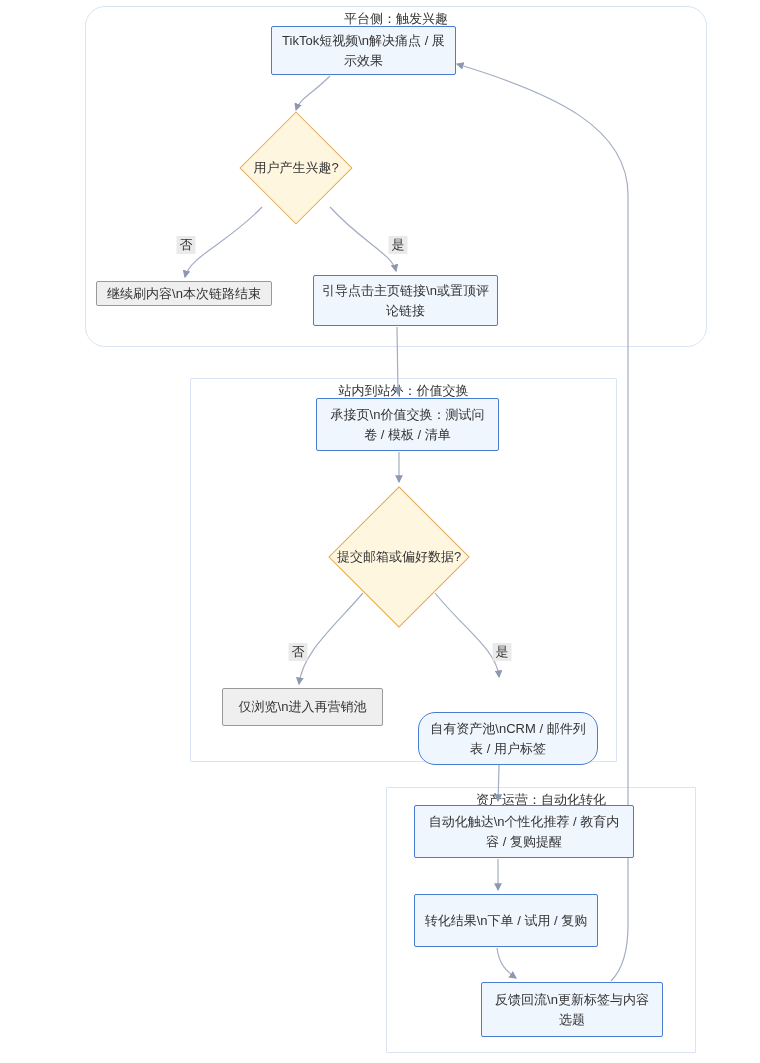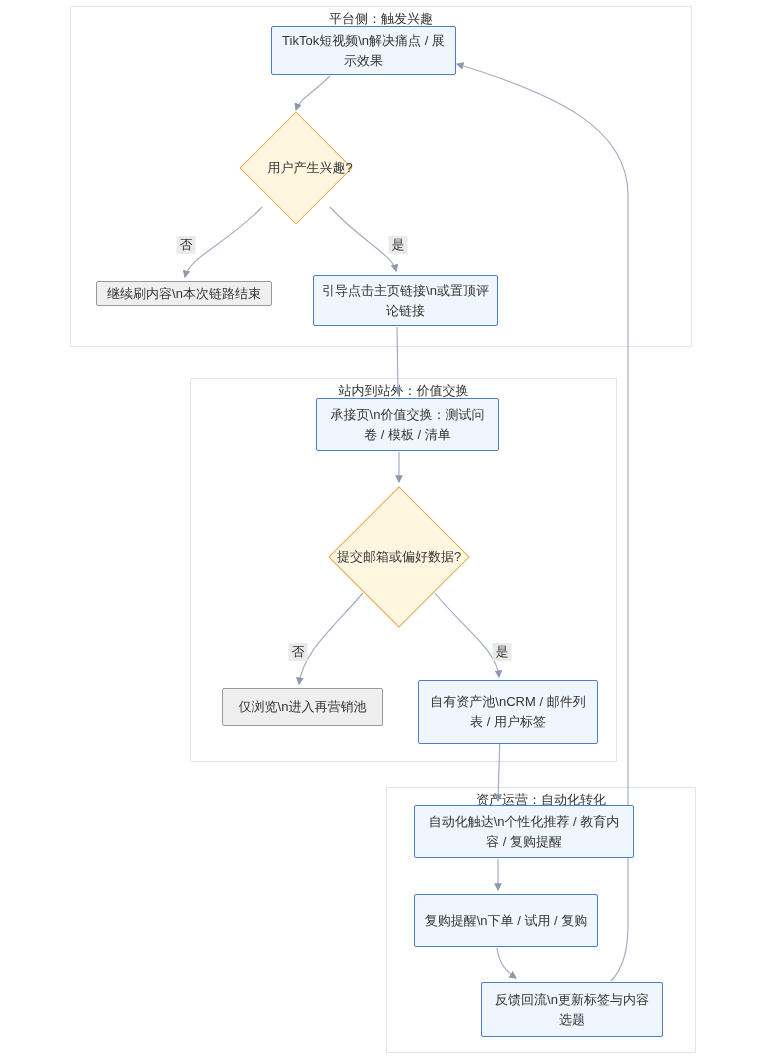--- a/index.html
+++ b/index.html
@@ -33,21 +33,21 @@
   .edge-label{
     position:absolute;z-index:4;transform:translate(-50%,-50%);
     background:rgba(232,232,232,0.9);padding:0 3px;font-size:13px;line-height:18px;color:#333;
   }
 </style>
 </head>
 <body>
 
 <div class="canvas">
 
-  <div class="subgraph" style="left:70px;top:6px;width:620px;height:339px;">
+  <div class="subgraph" style="left:85px;top:6px;width:620px;height:339px;border-radius:20px;">
     <span class="sg-title">平台侧：触发兴趣</span>
   </div>
   <div class="subgraph" style="left:386px;top:787px;width:308px;height:264px;">
     <span class="sg-title">资产运营：自动化转化</span>
   </div>
   <div class="subgraph" style="left:190px;top:378px;width:425px;height:382px;">
     <span class="sg-title">站内到站外：价值交换</span>
   </div>
 
   <svg class="edges" width="760" height="1063">
@@ -65,38 +65,38 @@
     <path class="edge" d="M435,593 C463,628 497,650 499,677" marker-end="url(#arrow)"></path>
     <path class="edge" d="M500,735 L498,801" marker-end="url(#arrow)"></path>
     <path class="edge" d="M498,859 L498,890" marker-end="url(#arrow)"></path>
     <path class="edge" d="M497,948 C499,964 506,971 516,978" marker-end="url(#arrow)"></path>
     <path class="edge" d="M611,981 C622,970 628,952 628,925 L628,195 C628,128 556,94 457,64" marker-end="url(#arrow)"></path>
   </svg>
 
   <div class="node blue" style="left:263px;top:26px;width:185px;height:49px;">TikTok短视频\n解决痛点 / 展示效果</div>
 
   <div class="diamond" style="left:256px;top:128px;width:80px;height:80px;"></div>
-  <div class="diamond-label" style="left:250px;top:158px;width:120px;text-align:center;">用户产生兴趣?</div>
+  <div class="diamond-label" style="left:236px;top:158px;width:120px;text-align:center;">用户产生兴趣?</div>
 
   <div class="node gray" style="left:96px;top:281px;width:176px;height:25px;">继续刷内容\n本次链路结束</div>
 
   <div class="node blue" style="left:305px;top:275px;width:185px;height:51px;">引导点击主页链接\n或置顶评论链接</div>
 
   <div class="node blue" style="left:308px;top:398px;width:183px;height:53px;">承接页\n价值交换：测试问卷 / 模板 / 清单</div>
 
   <div class="diamond" style="left:349px;top:507px;width:100px;height:100px;"></div>
   <div class="diamond-label" style="left:329px;top:547px;width:140px;">提交邮箱或偏好数据?</div>
 
   <div class="node gray" style="left:222px;top:688px;width:161px;height:38px;">仅浏览\n进入再营销池</div>
 
-  <div class="node blue" style="left:410px;top:680px;width:180px;height:64px;">自有资产池\nCRM / 邮件列表 / 用户标签</div>
+  <div class="node blue" style="left:410px;top:712px;width:180px;height:53px;border-radius:17px;">自有资产池\nCRM / 邮件列表 / 用户标签</div>
 
   <div class="node blue" style="left:406px;top:805px;width:220px;height:53px;">自动化触达\n个性化推荐 / 教育内容 / 复购提醒</div>
 
-  <div class="node blue" style="left:406px;top:894px;width:184px;height:53px;">复购提醒\n下单 / 试用 / 复购</div>
+  <div class="node blue" style="left:406px;top:894px;width:184px;height:53px;">转化结果\n下单 / 试用 / 复购</div>
 
   <div class="node blue" style="left:473px;top:982px;width:182px;height:55px;">反馈回流\n更新标签与内容选题</div>
 
   <div class="edge-label" style="left:186px;top:245px;">否</div>
   <div class="edge-label" style="left:398px;top:245px;">是</div>
   <div class="edge-label" style="left:298px;top:652px;">否</div>
   <div class="edge-label" style="left:502px;top:652px;">是</div>
 
 </div>
 

